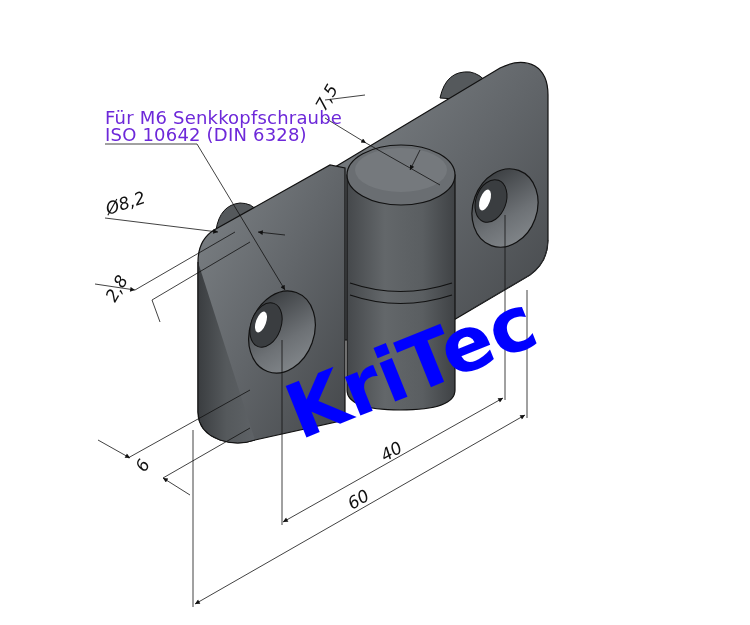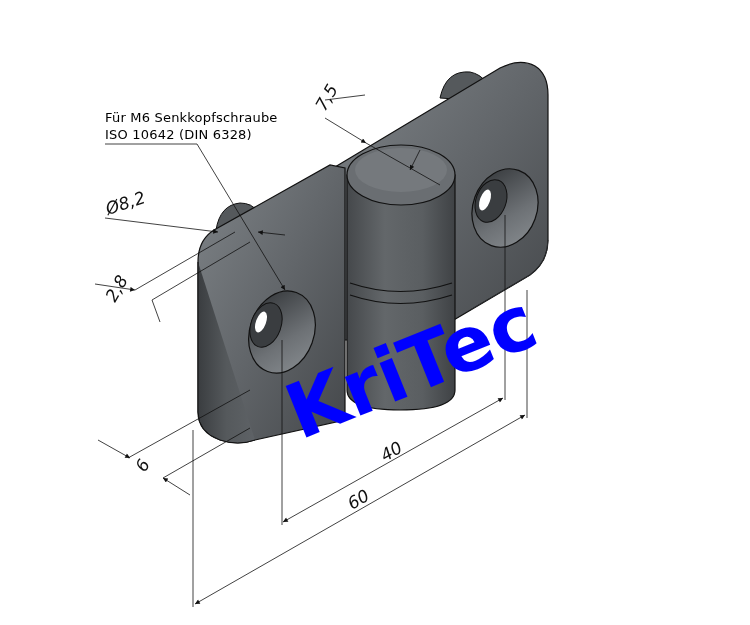--- a/index.html
+++ b/index.html
@@ -1,18 +1,18 @@
 <!DOCTYPE html>
 <html><head>
   <meta charset="utf-8">
   <style>
     html, body { margin: 0; padding: 0; background: #ffffff; }
     body { width: 750px; height: 625px; position: relative; overflow: hidden; font-family: "DejaVu Sans", sans-serif; }
     #drawing { position: absolute; left: 0; top: 0; }
-    .note { position: absolute; font-family: "DejaVu Sans", sans-serif; font-size: 13px; color: #000000; line-height: 17px; white-space: nowrap; letter-spacing: 0.2px; }
+    .note { position: absolute; font-family: "DejaVu Sans", sans-serif; font-size: 18px; color: #6d28d9; line-height: 17px; white-space: nowrap; letter-spacing: 0.2px; }
     .dim { font-family: "DejaVu Sans", sans-serif; font-size: 17px; fill: #111; font-style: italic; }
     .watermark { font-family: "DejaVu Sans", sans-serif; font-weight: bold; font-size: 76px; fill: #0000ff; }
   </style>
 </head>
 <body>
 
 <svg id="drawing" width="750" height="625" viewBox="0 0 750 625" xmlns="http://www.w3.org/2000/svg">
   <defs>
     <linearGradient id="plateGrad" x1="0" y1="0" x2="1" y2="1">
       <stop offset="0" stop-color="#7f8488"></stop>

